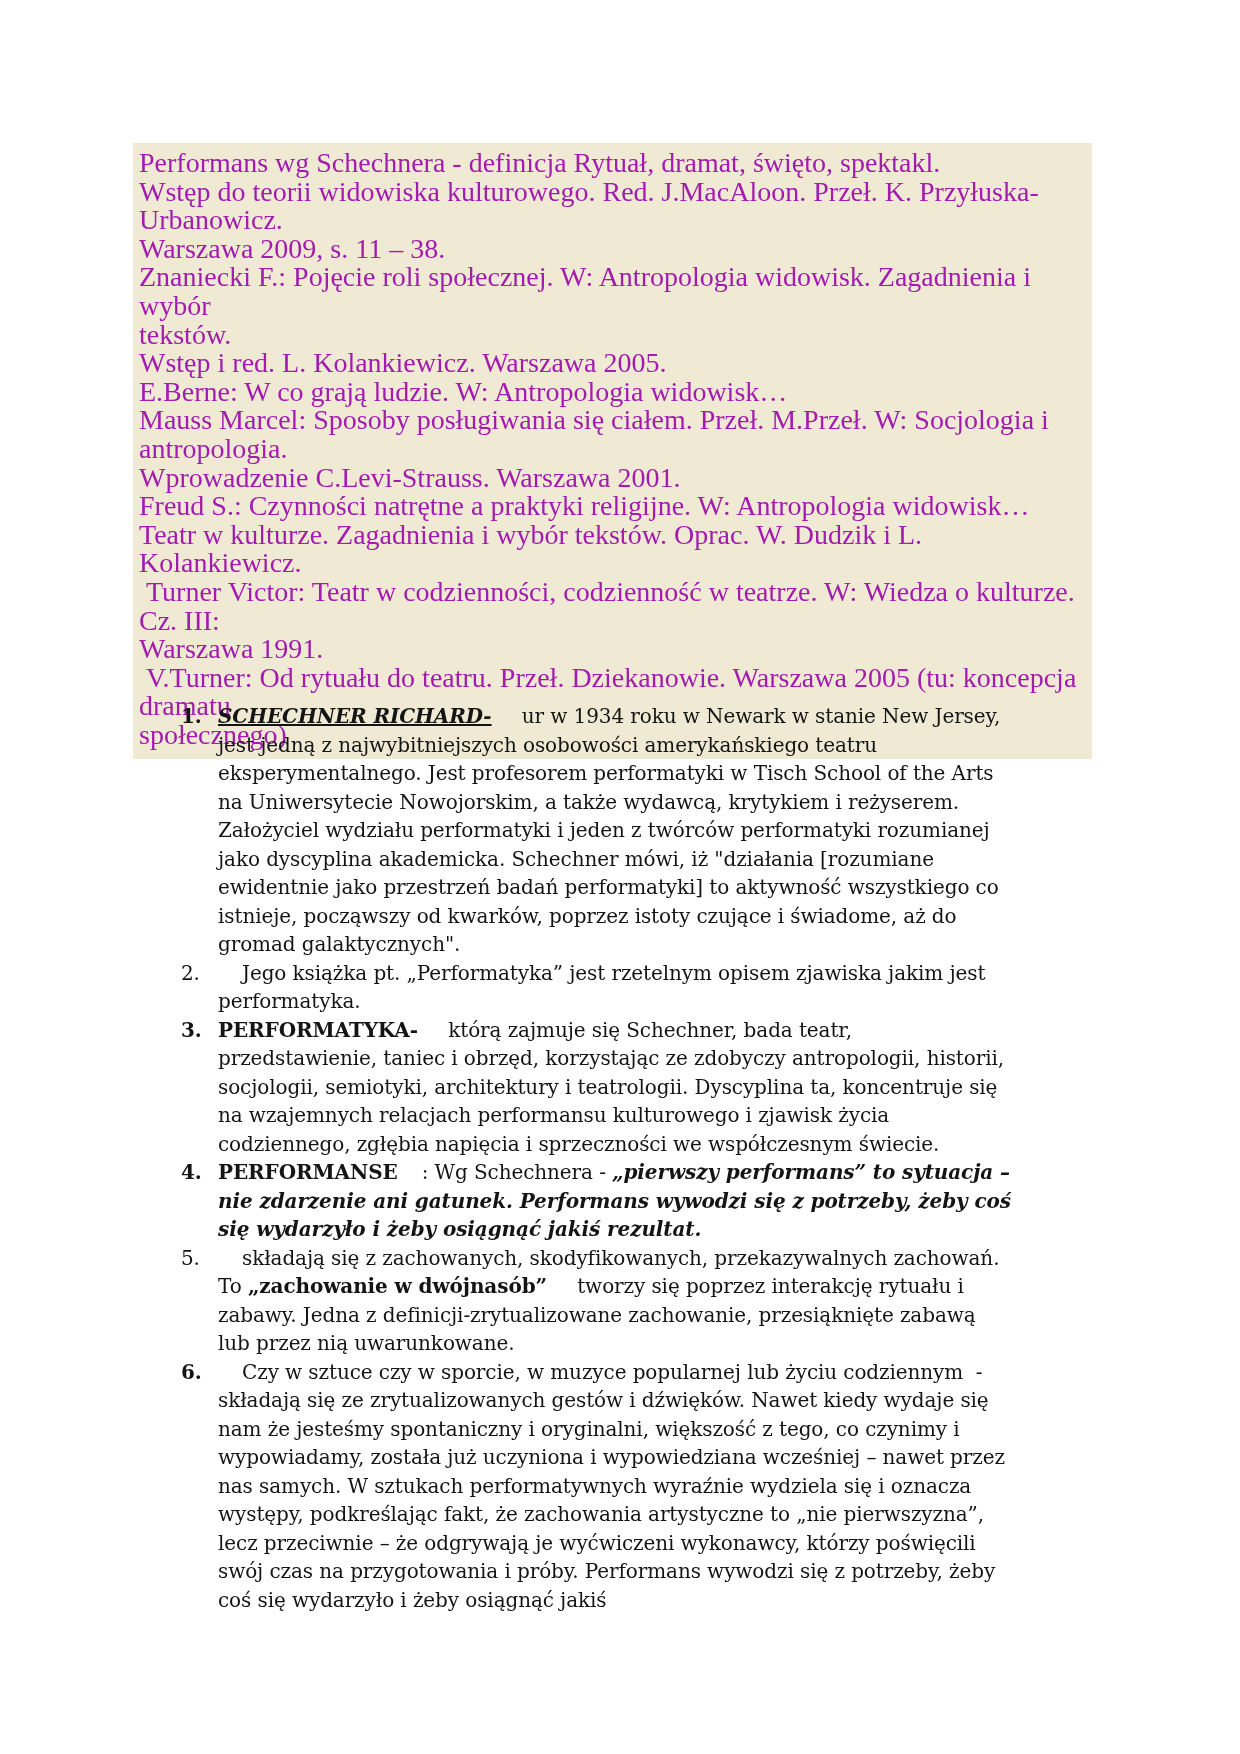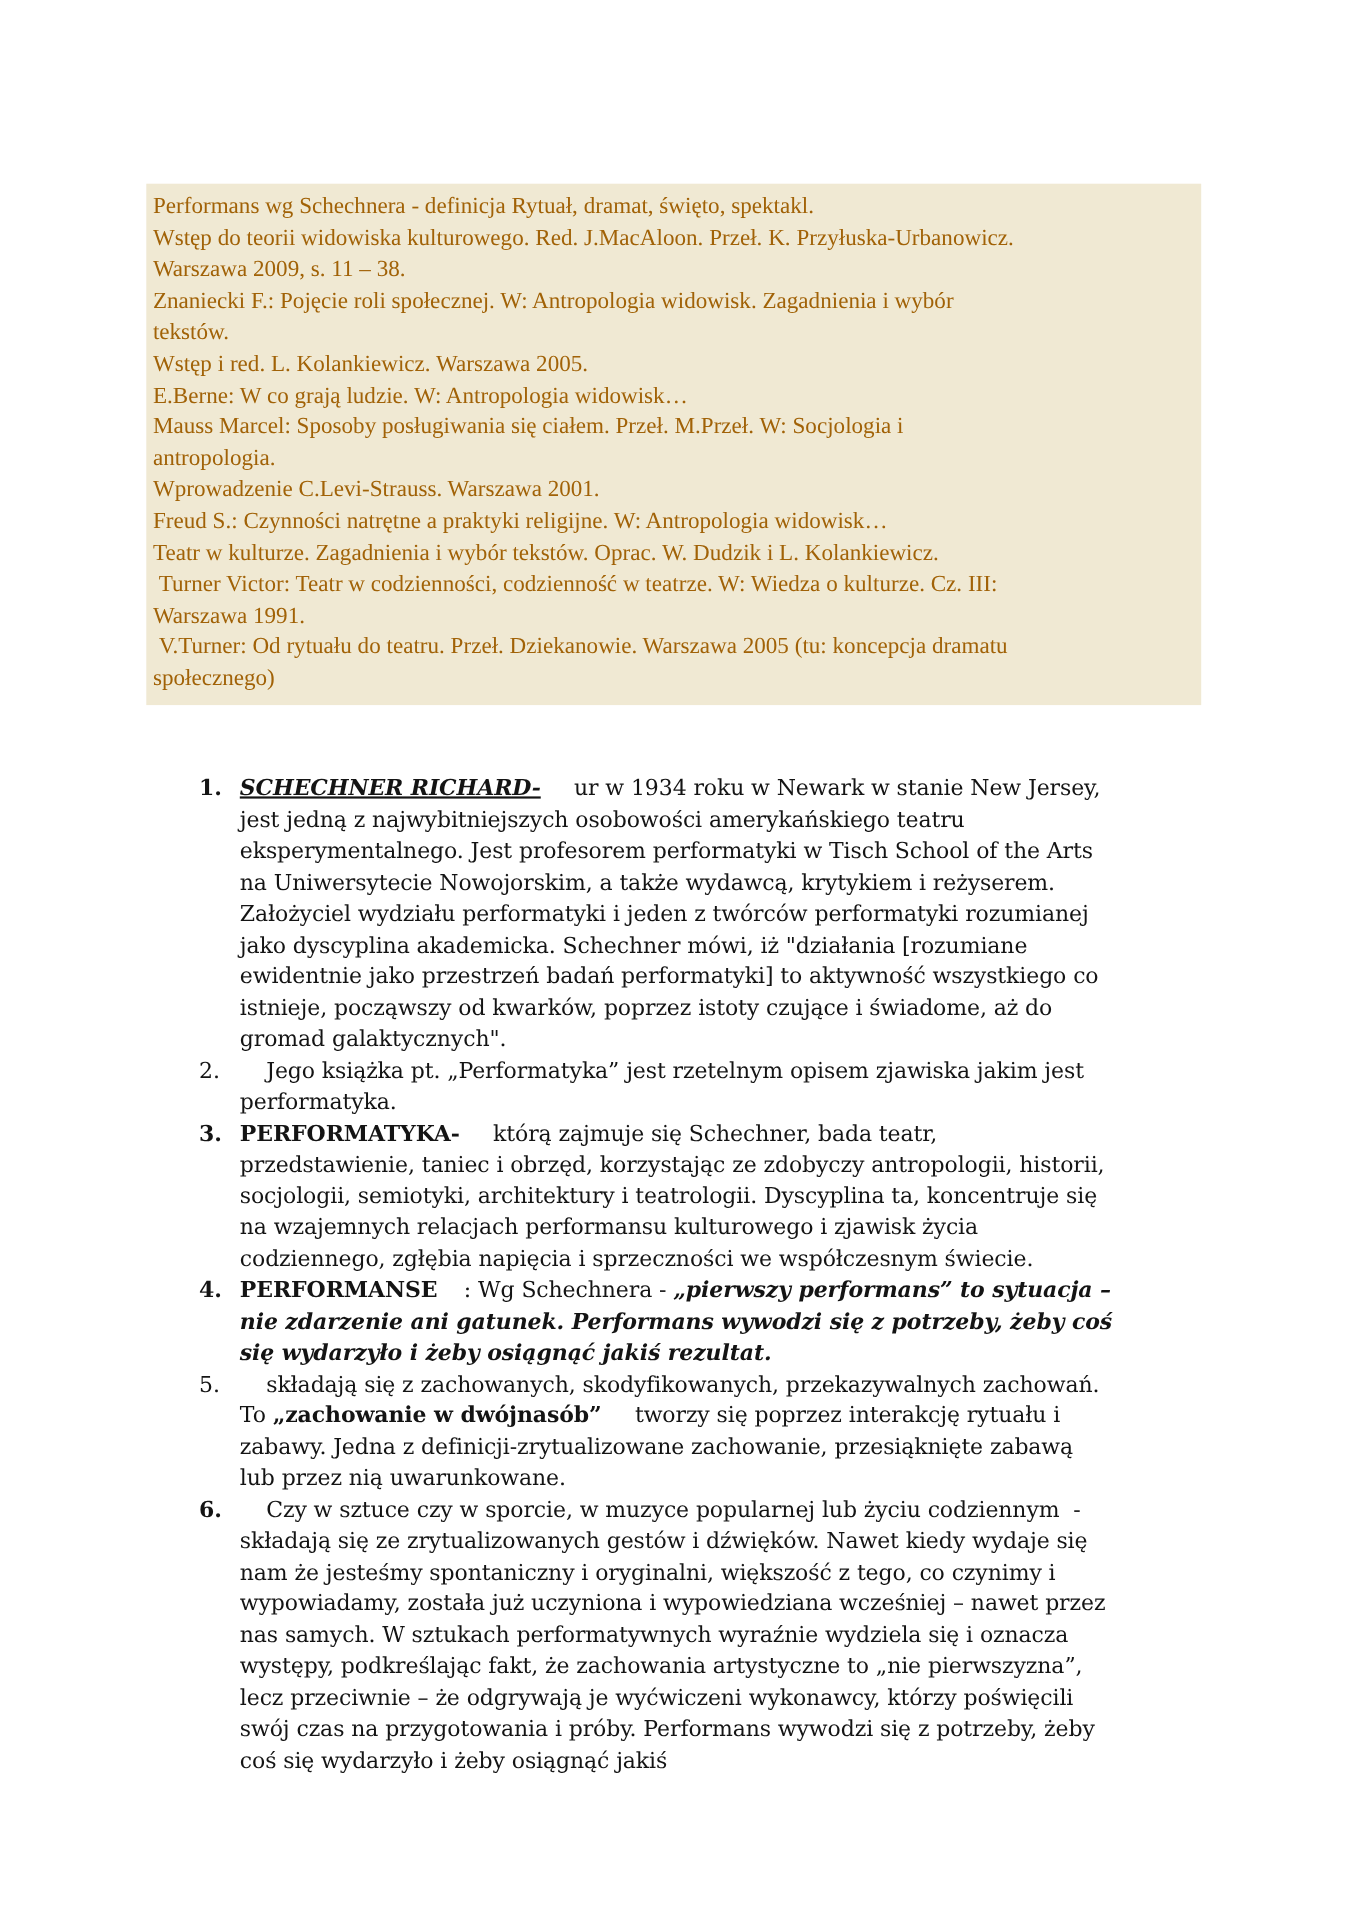--- a/index.html
+++ b/index.html
@@ -17,24 +17,23 @@
   }
   
   .biblio {
     position: absolute;
     left: 133px;
     top: 143px;
     width: 949px;
     padding: 6px 4px 10px 6px;
     background: #F0E9D3;
     font-family: "Liberation Serif", "DejaVu Serif", serif;
-    font-size: 21px;
+    font-size: 28px;
     line-height: 28.6px;
-    color: #a16207;
-    margin-top: 24px;
+    color: #a21caf;
   }
   .biblio p {
     margin: 0;
     white-space: pre-wrap;
   }
   
   .numlist {
     position: absolute;
     left: 133px;
     top: 702px;

